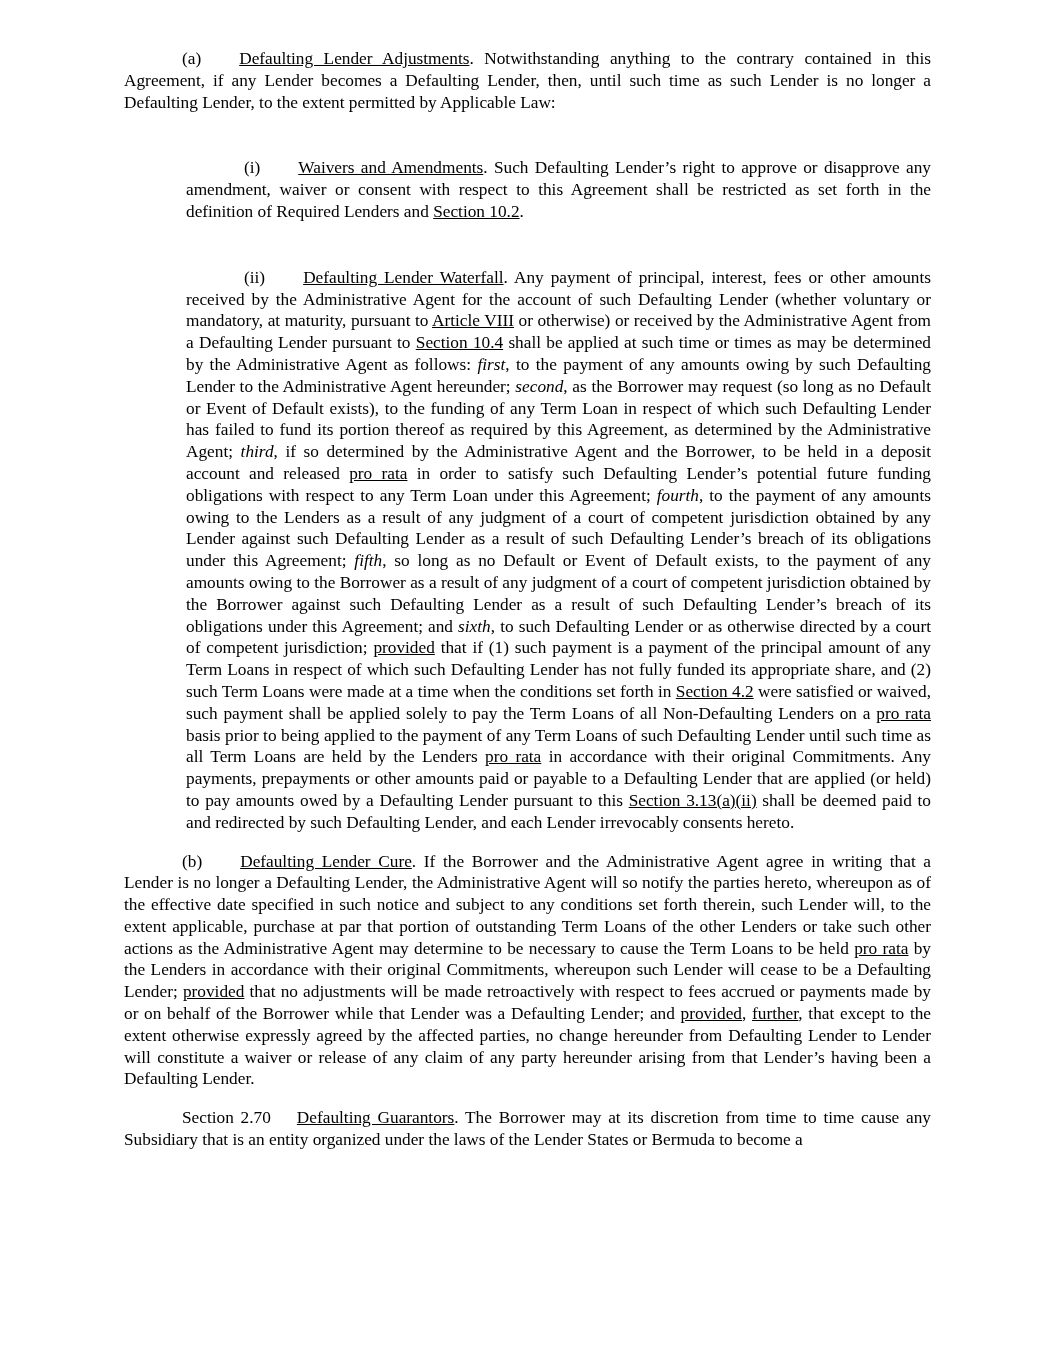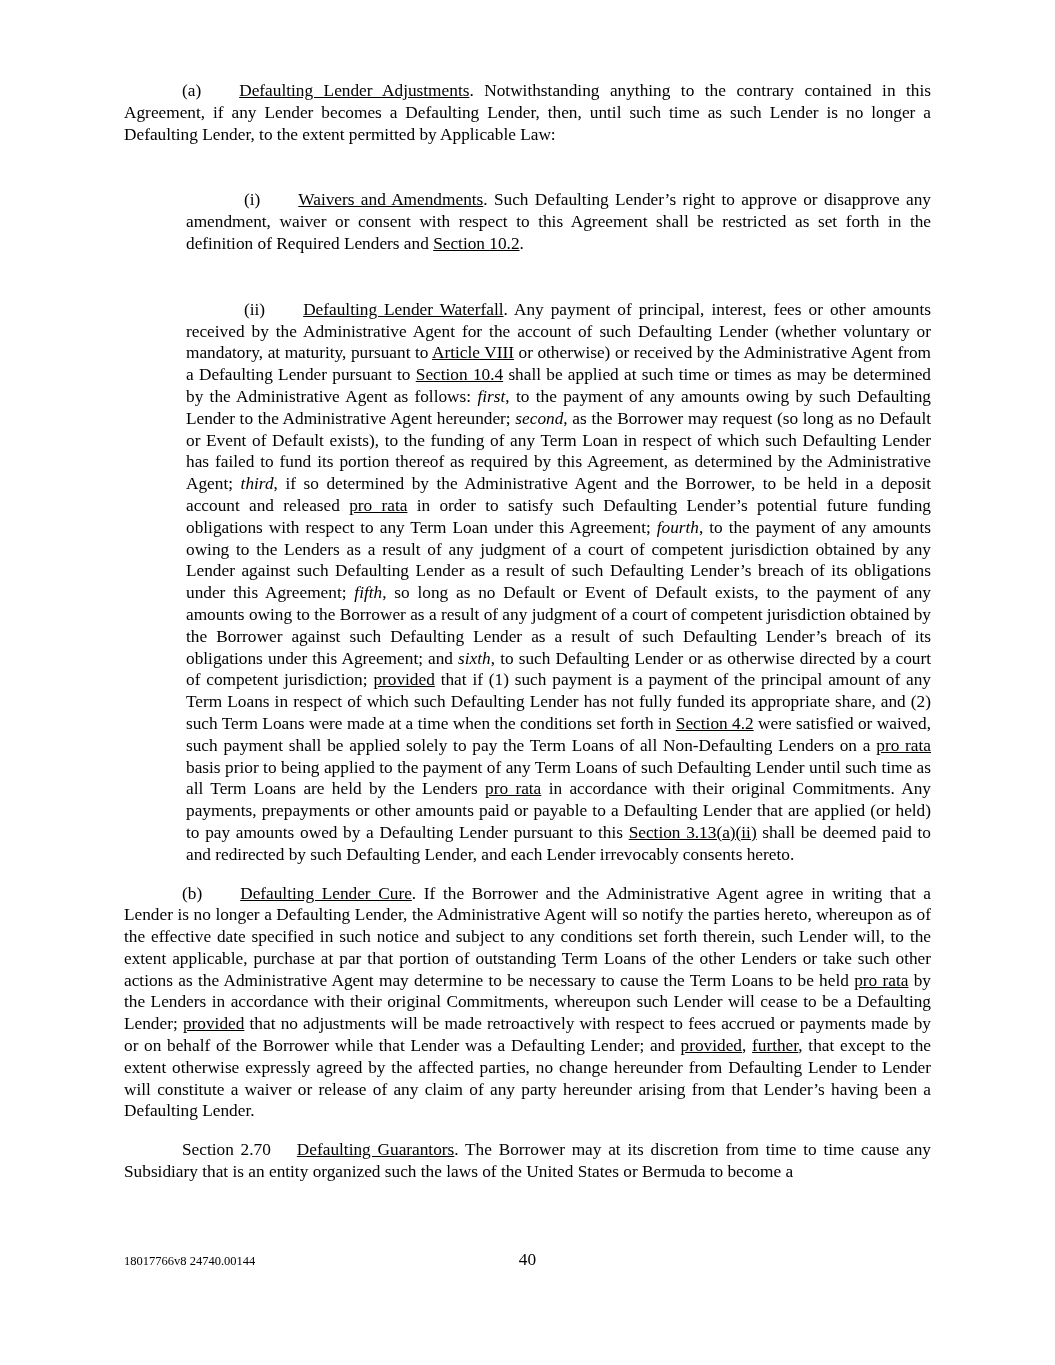--- a/index.html
+++ b/index.html
@@ -11,21 +11,21 @@
     width: 1055px;
     height: 1365px;
     font-family: "Liberation Serif", serif;
     color: #000000;
   }
   .page {
     position: relative;
     width: 1055px;
     height: 1334px;
     box-sizing: border-box;
-    padding: 80px 124px 0 124px;
+    padding: 48px 124px 0 124px;
   }
   .body-text {
     font-size: 17.3px;
     line-height: 21.8px;
     text-align: justify;
     text-justify: inter-word;
   }
   p.para {
     margin: 0 0 0 0;
     text-indent: 0;
@@ -105,23 +105,19 @@
       <p class="para">
         <span class="lead-indent-sub"></span><span>(ii)</span><span class="tabgap"></span><u>Defaulting Lender Waterfall</u><span>.  Any payment of principal, interest, fees or other amounts received by the Administrative Agent for the account of such Defaulting Lender (whether voluntary or mandatory, at maturity, pursuant to </span><u>Article VIII</u><span> or otherwise) or received by the Administrative Agent from a Defaulting Lender pursuant to </span><u>Section 10.4</u><span> shall be applied at such time or times as may be determined by the Administrative Agent as follows: </span><i>first</i><span>, to the payment of any amounts owing by such Defaulting Lender to the Administrative Agent hereunder; </span><i>second</i><span>, as the Borrower may request (so long as no Default or Event of Default exists), to the funding of any Term Loan in respect of which such Defaulting Lender has failed to fund its portion thereof as required by this Agreement, as determined by the Administrative Agent; </span><i>third</i><span>, if so determined by the Administrative Agent and the Borrower, to be held in a deposit account and released </span><u class="nowrap">pro rata</u><span> in order to satisfy such Defaulting Lender’s potential future funding obligations with respect to any Term Loan under this Agreement; </span><i>fourth</i><span>, to the payment of any amounts owing to the Lenders as a result of any judgment of a court of competent jurisdiction obtained by any Lender against such Defaulting Lender as a result of such Defaulting Lender’s breach of its obligations under this Agreement; </span><i>fifth</i><span>, so long as no Default or Event of Default exists, to the payment of any amounts owing to the Borrower as a result of any judgment of a court of competent jurisdiction obtained by the Borrower against such Defaulting Lender as a result of such Defaulting Lender’s breach of its obligations under this Agreement; and </span><i>sixth</i><span>, to such Defaulting Lender or as otherwise directed by a court of competent jurisdiction; </span><u>provided</u><span> that if (1) such payment is a payment of the principal amount of any Term Loans in respect of which such Defaulting Lender has not fully funded its appropriate share, and (2) such Term Loans were made at a time when the conditions set forth in </span><u>Section 4.2</u><span> were satisfied or waived, such payment shall be applied solely to pay the Term Loans of all Non-Defaulting Lenders on a </span><u class="nowrap">pro rata</u><span> basis prior to being applied to the payment of any Term Loans of such Defaulting Lender until such time as all Term Loans are held by the Lenders </span><u class="nowrap">pro rata</u><span> in accordance with their original Commitments.  Any payments, prepayments or other amounts paid or payable to a Defaulting Lender that are applied (or held) to pay amounts owed by a Defaulting Lender pursuant to this </span><u>Section 3.13(a)(ii)</u><span> shall be deemed paid to and redirected by such Defaulting Lender, and each Lender irrevocably consents hereto.</span>
       </p>
     </div>
 
     <p class="para lvl1">
       <span class="lead-indent"></span><span>(b)</span><span class="tabgap"></span><u>Defaulting Lender Cure</u><span>.  If the Borrower and the Administrative Agent agree in writing that a Lender is no longer a Defaulting Lender, the Administrative Agent will so notify the parties hereto, whereupon as of the effective date specified in such notice and subject to any conditions set forth therein, such Lender will, to the extent applicable, purchase at par that portion of outstanding Term Loans of the other Lenders or take such other actions as the Administrative Agent may determine to be necessary to cause the Term Loans to be held </span><u class="nowrap">pro rata</u><span> by the Lenders in accordance with their original Commitments, whereupon such Lender will cease to be a Defaulting Lender; </span><u>provided</u><span> that no adjustments will be made retroactively with respect to fees accrued or payments made by or on behalf of the Borrower while that Lender was a Defaulting Lender; and </span><u>provided</u><span>, </span><u>further</u><span>, that except to the extent otherwise expressly agreed by the affected parties, no change hereunder from Defaulting Lender to Lender will constitute a waiver or release of any claim of any party hereunder arising from that Lender’s having been a Defaulting Lender.</span>
     </p>
 
     <p class="para">
-      <span class="lead-indent"></span><span>Section 2.70</span><span class="tabgap-sm"></span><u>Defaulting Guarantors</u><span>.  The Borrower may at its discretion from time to time cause any Subsidiary that is an entity organized such the laws of the United States or Bermuda to become a</span>
+      <span class="lead-indent"></span><span>Section 2.70</span><span class="tabgap-sm"></span><u>Defaulting Guarantors</u><span>.  The Borrower may at its discretion from time to time cause any Subsidiary that is an entity organized under the laws of the Lender States or Bermuda to become a</span>
     </p>
 
   </div>
 
-  <div class="footer">
-    <span class="footer-left">18017766v8 24740.00144</span>
-    <span class="footer-center">40</span>
-  </div>
 
 </div>
 
 </body></html>

